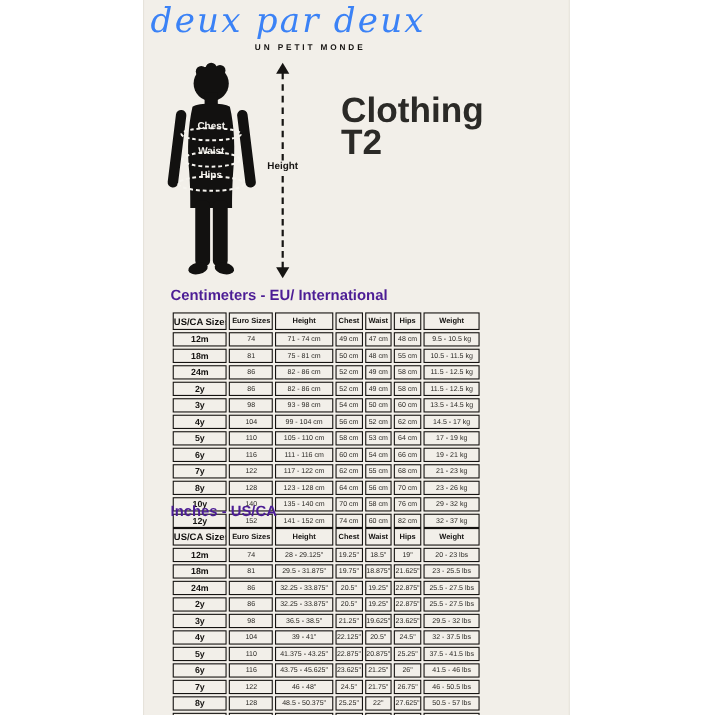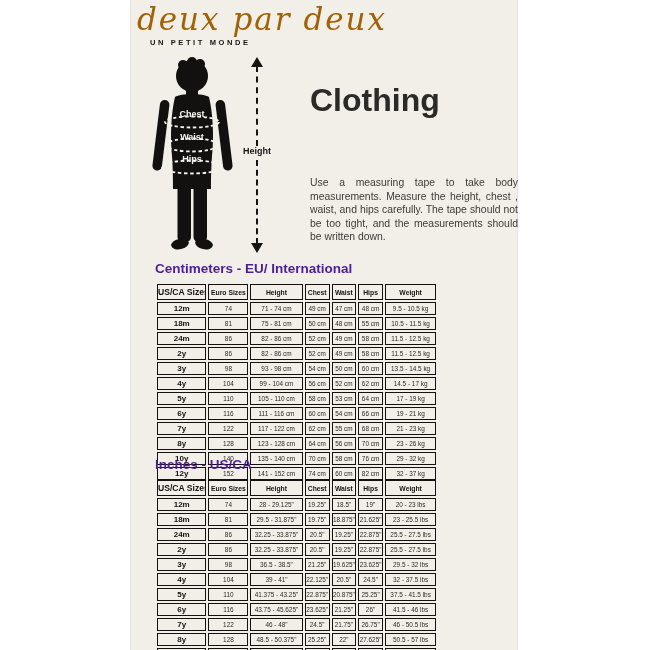--- a/index.html
+++ b/index.html
@@ -7,24 +7,24 @@
   body { background:#ffffff; font-family:"Liberation Sans", sans-serif; color:#222; }
   .page { position:relative; width:650px; height:650px; overflow:hidden; background:#ffffff; }
   .panel {
     position:absolute; left:130px; top:0; width:388px; height:650px;
     background:#f2efe9; border-left:1px solid #e6e3db; border-right:1px solid #e6e3db;
   }
   
   .brand {
     position:absolute; left:130px; top:1px; width:264px; text-align:center;
     font-family:"DejaVu Serif", serif; font-style:italic; font-weight:500;
-    font-size:31px; letter-spacing:2px; color:#a16207; white-space:nowrap;
+    font-size:31px; letter-spacing:2px; color:#3b82f6; white-space:nowrap;
   }
   .tagline {
-    position:absolute; left:150px; top:38px; width:264px; 
+    position:absolute; left:150px; top:38px; width:264px; text-align:center;
     font-size:7.5px; font-weight:700; letter-spacing:2.6px; color:#161412;
   }
   
   .figure { position:absolute; left:145px; top:56px; width:95px; height:196px; }
   
   .harrow { position:absolute; left:251px; top:57px; width:12px; height:196px; }
   .harrow .seg { position:absolute; left:5px; width:0; border-left:2px dashed #161412; }
   .seg1 { top:9px; height:80px; }
   .seg2 { top:103px; height:84px; }
   .tri { position:absolute; left:0; width:0; height:0; border-left:6px solid transparent; border-right:6px solid transparent; }
@@ -111,23 +111,23 @@
   <div class="harrow">
     <div class="tri tri-up"></div>
     <div class="seg seg1"></div>
     <div class="seg seg2"></div>
     <div class="tri tri-down"></div>
   </div>
   <div class="height-label">Height</div>
 
   <div class="title">
     <div>Clothing</div>
+    <div>T2</div>
   </div>
 
-  <p class="desc">Use a measuring tape to take body measurements. Measure the height, chest , waist, and hips carefully. The tape should not be too tight, and the measurements should be written down.</p>
 
   <div class="sec-heading sec-cm">Centimeters - EU/ International</div>
   <table class="size-table tbl-cm">
       <thead>
         <tr>
           <th>US/CA Sizes</th>
           <th>Euro Sizes</th>
           <th>Height</th>
           <th>Chest</th>
           <th>Waist</th>

